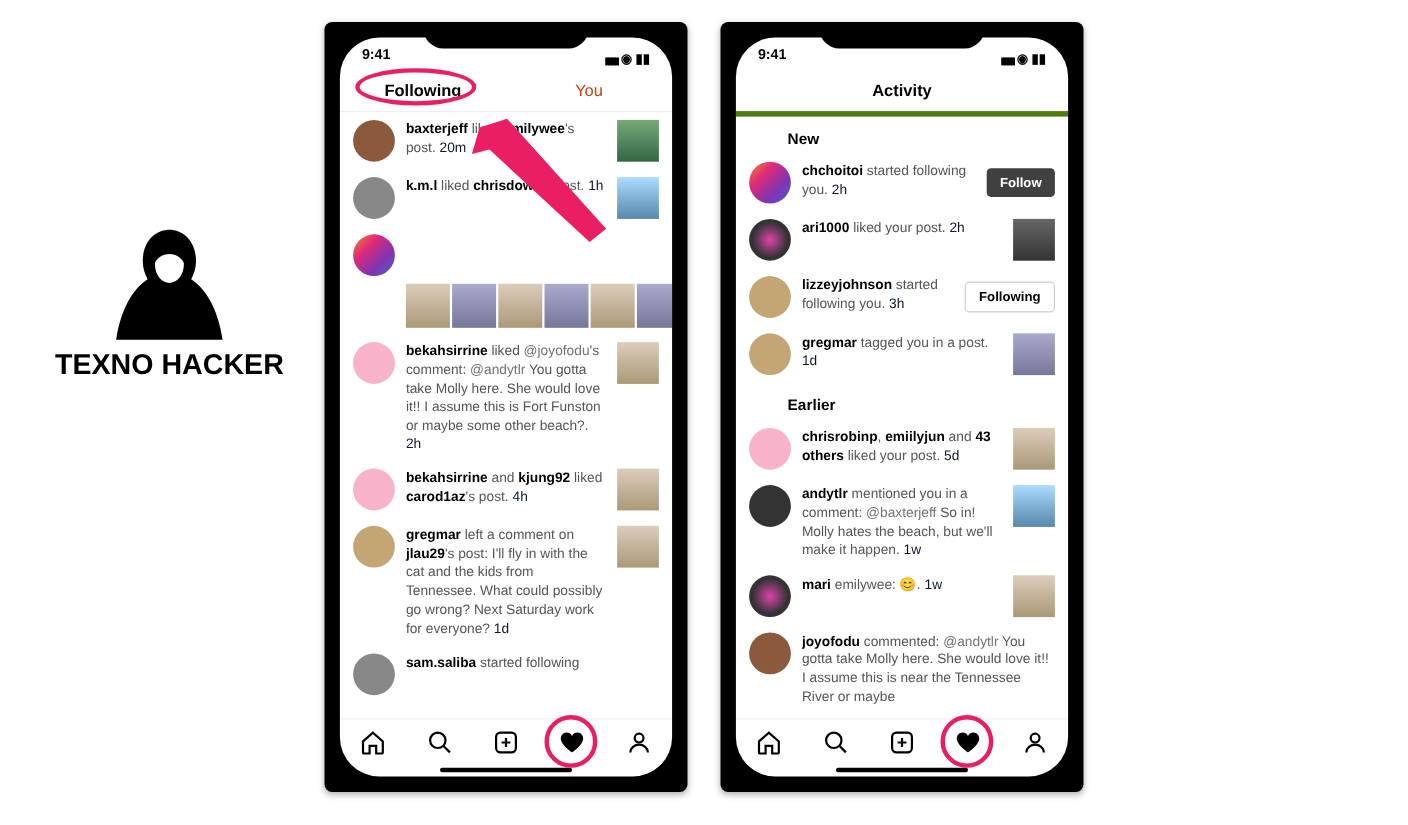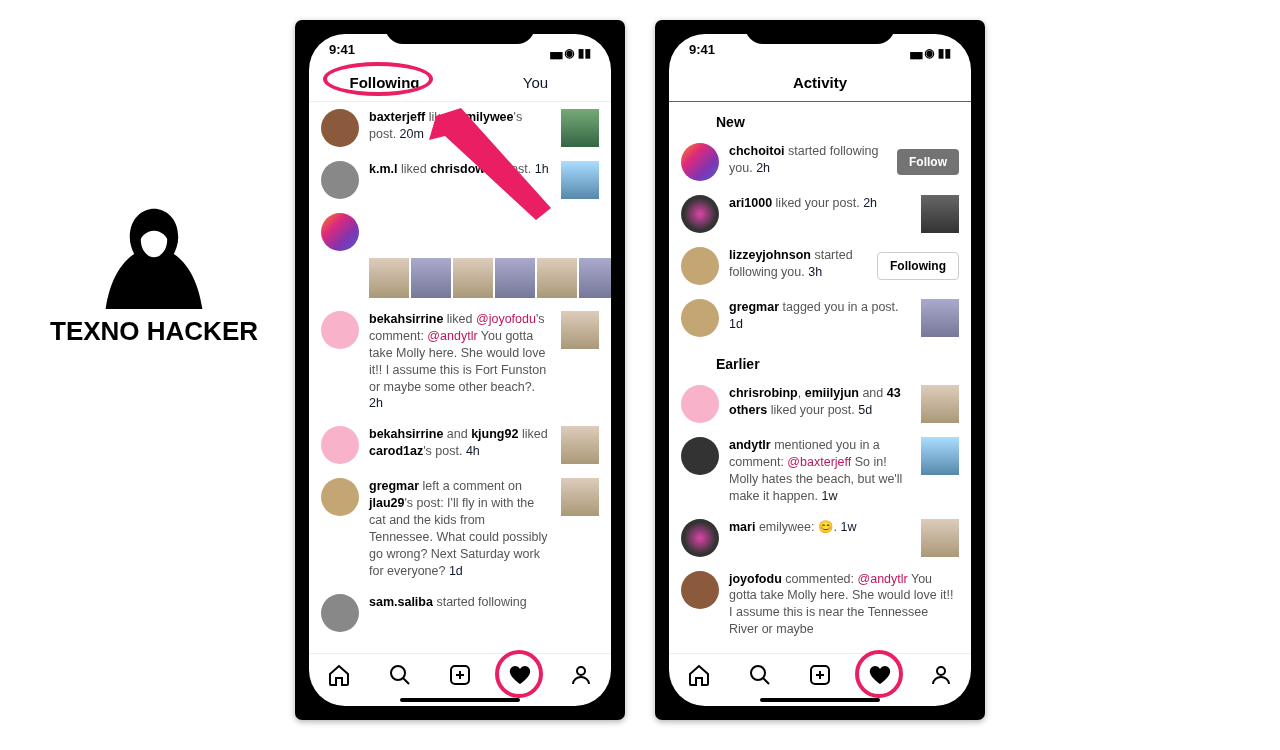--- a/index.html
+++ b/index.html
@@ -8,49 +8,49 @@
 .hacker-icon { width: 110px; height: 120px; margin: 0 auto; }
 .hacker-text { font-family: Impact, sans-serif; font-size: 26px; font-weight: 900; letter-spacing: 0; margin-top: -4px; }
 .phone-frame { width: 330px; height: 700px; background: #000; border-radius: 7px; padding: 14px; position: relative; box-shadow: 0 2px 6px rgba(0,0,0,0.3); }
 .phone-inner { width: 100%; height: 100%; background: #fff; border-radius: 36px; overflow: hidden; position: relative; display: flex; flex-direction: column; }
 .notch { position: absolute; top: 0; left: 50%; transform: translateX(-50%); width: 150px; height: 24px; background: #000; border-radius: 0 0 18px 18px; z-index: 100; }
 .status-bar { display: flex; justify-content: space-between; padding: 8px 20px 0; font-size: 13px; font-weight: 600; height: 30px; }
 .status-icons { display: flex; gap: 3px; align-items: center; }
 .sig::before { content: '▮▮▮▮'; letter-spacing: -2px; font-size: 9px; }
 .wifi, .bat { font-size: 12px; }
 .tabs { display: flex; border-bottom: 1px solid #eee; }
-.tab { flex: 1; text-align: center; padding: 10px 0; font-size: 15px; color: #0f172a; position: relative; }
+.tab { flex: 1; text-align: center; padding: 10px 0; font-size: 15px; color: #c2410c; position: relative; }
 .tab.active { color: #000; font-weight: 600; }
-.header-title { text-align: center; padding: 10px 0; font-size: 15px; font-weight: 600; border-bottom: 1px solid #4d7c0f; }
+.header-title { text-align: center; padding: 10px 0; font-size: 15px; font-weight: 600; border-bottom: 5px solid #4d7c0f; }
 .circ-highlight { position: absolute; border: 4px solid #e91e63; border-radius: 50%; z-index: 50; pointer-events: none; }
 .arrow { position: absolute; z-index: 51; pointer-events: none; }
 .feed { flex: 1; overflow: hidden; padding: 0 12px; }
 .section-h { font-size: 14px; font-weight: 700; padding: 12px 0 6px 0; margin-left: 35px; }
 .row { display: flex; align-items: flex-start; padding: 7px 0; gap: 10px; }
 .avatar { width: 38px; height: 38px; border-radius: 50%; flex-shrink: 0; }
 .avatar.pink { background: #f8b2c9; }
 .avatar.grad { background: linear-gradient(135deg,#f58529,#dd2a7b,#8134af,#515bd4); }
 .avatar.grey { background: #888; }
 .avatar.dark { background: #333; }
 .avatar.tan { background: #c4a574; }
 .avatar.brown { background: #8b5a3c; }
 .avatar.mix { background: radial-gradient(circle,#d4a,#333 60%); }
 .row-text { flex: 1; font-size: 12.5px; line-height: 1.35; color: #555; }
 .row-text b { color: #000; font-weight: 700; }
-.row-text .link { color: #be185d; }
+.row-text .link { color: #737373; }
 .row-text .ts { color: #0f172a; }
 .thumb { width: 38px; height: 38px; background: linear-gradient(#aac, #779); flex-shrink: 0; }
 .thumb.green { background: linear-gradient(#7a7,#364); }
 .thumb.beige { background: linear-gradient(#dcb,#a97); }
 .thumb.blue { background: linear-gradient(#adf,#58a); }
 .thumb.dark { background: linear-gradient(#666,#333); }
 .thumbstrip { display: flex; gap: 2px; margin-left: 48px; padding-bottom: 6px; }
 .thumbstrip .thumb { width: 40px; height: 40px; }
 .action-btn { padding: 6px 12px; border-radius: 4px; font-size: 12px; font-weight: 600; flex-shrink: 0; align-self: center; }
-.action-btn.follow { background: #737373; color: #fff; }
+.action-btn.follow { background: #404040; color: #fff; }
 .action-btn.following { background: #fff; border: 1px solid #ccc; color: #000; }
 .tabbar { display: flex; justify-content: space-around; align-items: center; padding: 8px 0 4px; border-top: 1px solid #eee; position: relative; }
 .tab-icon { width: 26px; height: 26px; display: flex; align-items: center; justify-content: center; }
 .tab-icon svg { width: 24px; height: 24px; }
 .home-ind { height: 4px; width: 120px; background: #000; border-radius: 3px; margin: 6px auto 4px; }
 </style>
 </head>
 <body>
 
 <div class="external-logo">

